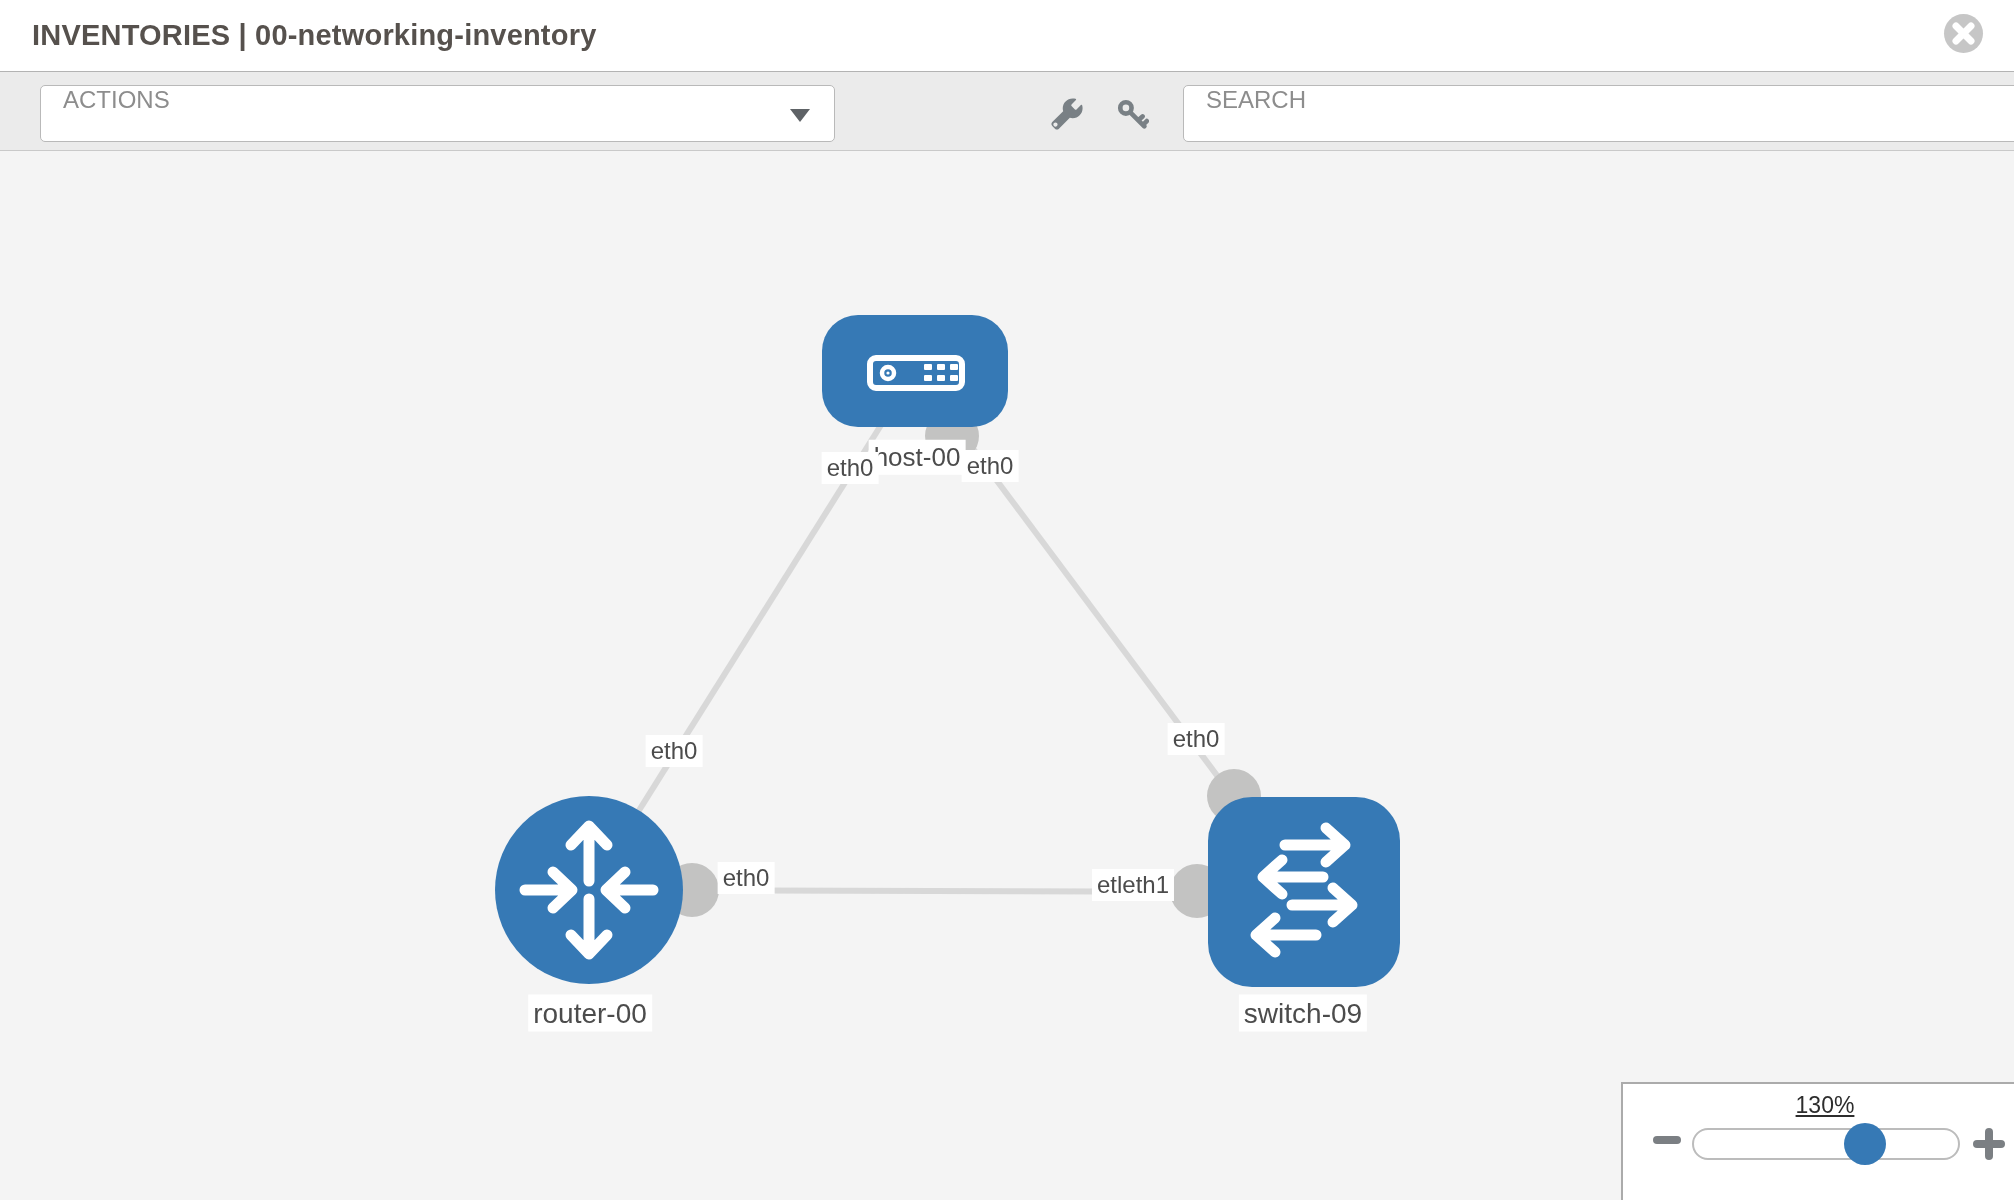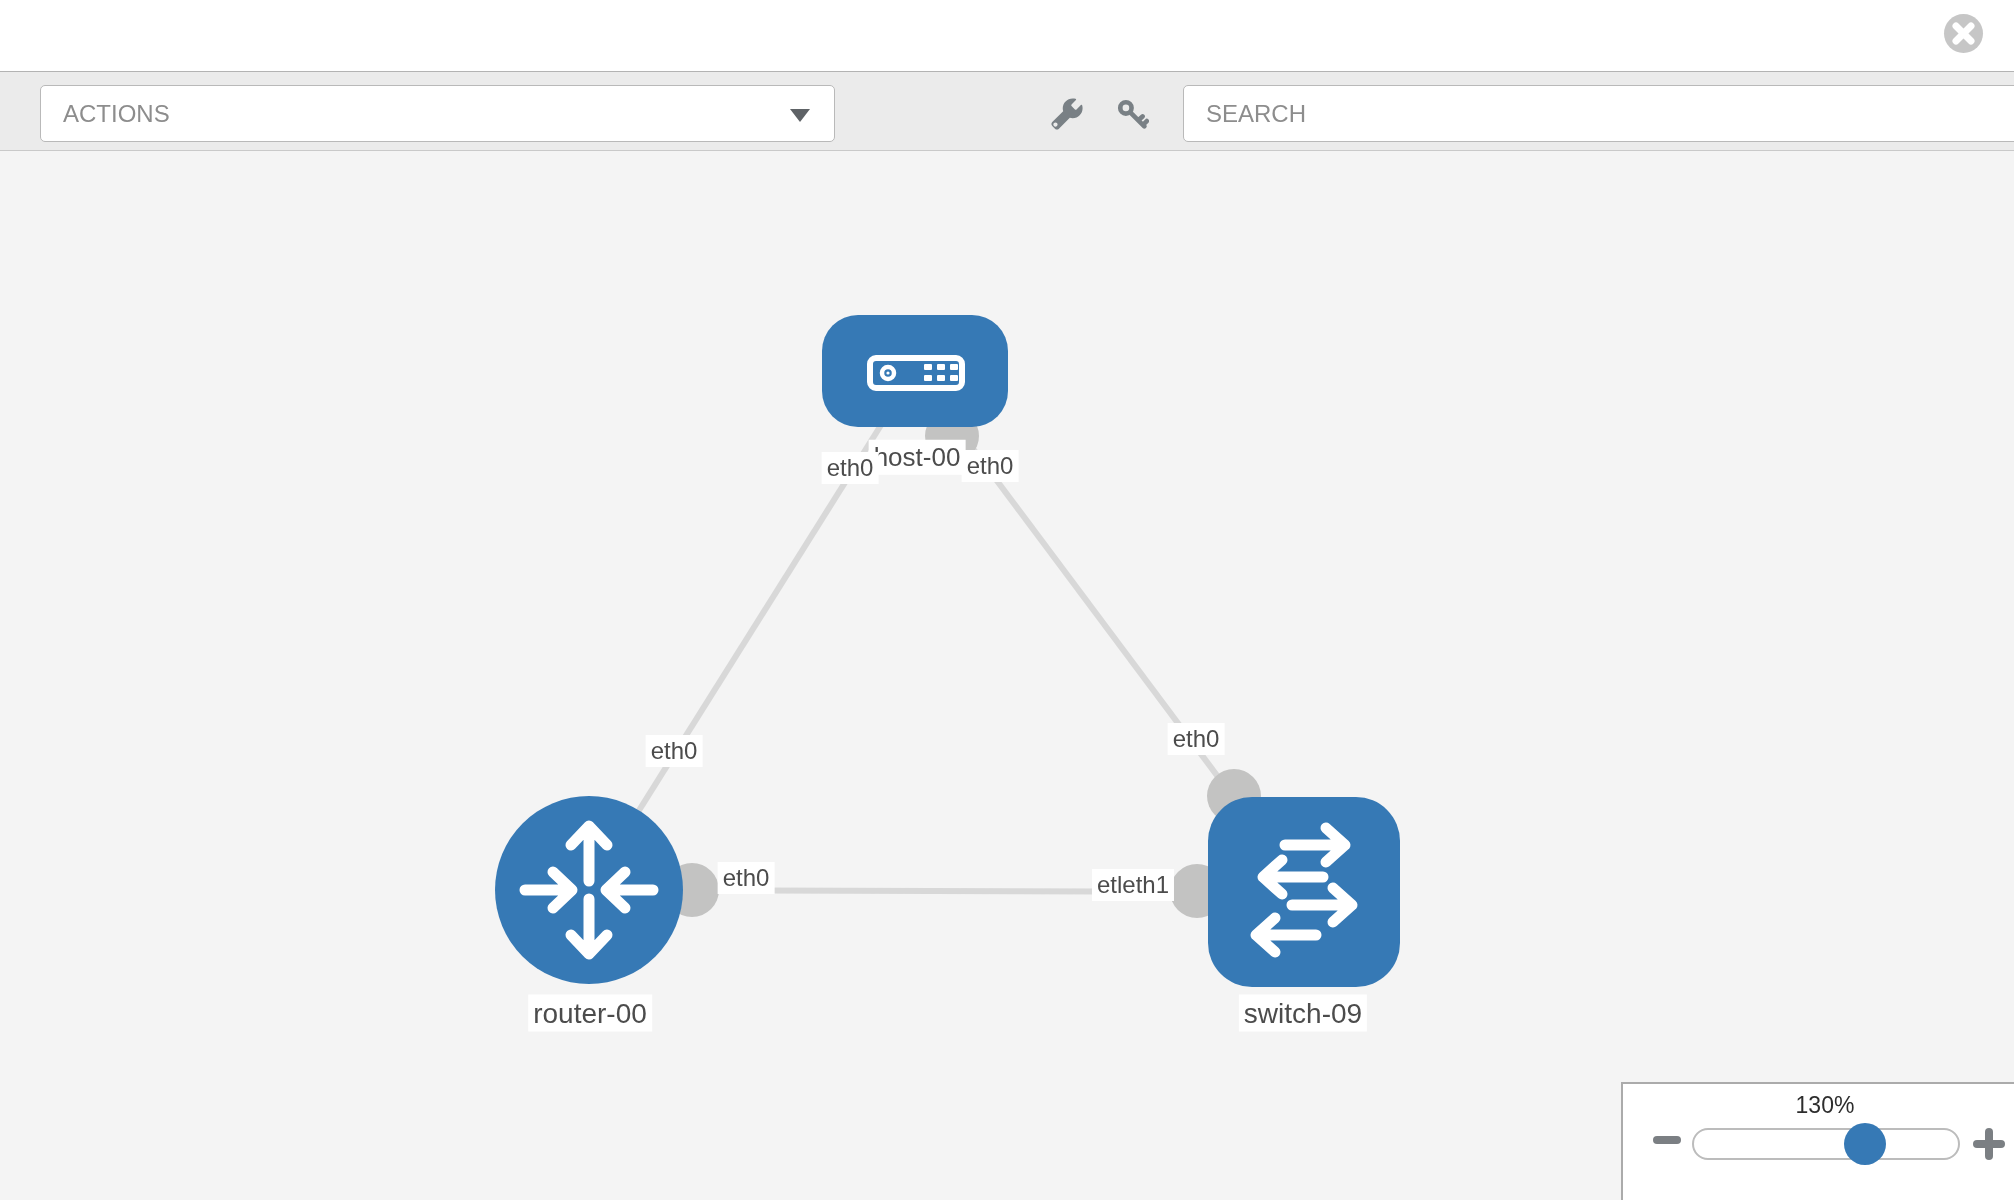--- a/index.html
+++ b/index.html
@@ -10,21 +10,21 @@
   .header { position:absolute; left:0; top:0; width:2014px; height:71px; background:#fff; }
   .header-title { position:absolute; left:32px; top:0; height:71px; display:flex; align-items:center;
                   font-size:29px; font-weight:bold; color:#56514d; letter-spacing:0.2px; }
   .close-btn { position:absolute; left:1944px; top:14px; width:39px; height:39px; border-radius:50%;
                background:#c6c6c6; cursor:pointer; }
 
   
   .toolbar { position:absolute; left:0; top:71px; width:2014px; height:80px; background:#ebebeb;
              border-top:1px solid #b3b3b3; border-bottom:1px solid #c9c9c9; }
   .select-box { position:absolute; top:85px; height:57px; background:#fff; border:1px solid #b9b9b9;
-                border-radius:5px; display:flex; align-items:center; padding:8px 22px;
+                border-radius:5px; display:flex; padding:0 22px;
                 font-size:24px; color:#8d8d8d; cursor:pointer; }
   .select-actions { left:40px; width:795px; }
   .select-search  { left:1183px; width:880px; }
   .caret { position:absolute; right:24px; top:50%; margin-top:-5px; width:0; height:0;
            border-left:10px solid transparent; border-right:10px solid transparent;
            border-top:13px solid #5e6266; }
   .tool-icon { position:absolute; cursor:pointer; }
   .tool-icon.wrench { left:1050px; top:97px; }
   .tool-icon.key    { left:1116px; top:98px; }
 
@@ -35,35 +35,36 @@
   
   .chip { position:absolute; transform:translate(-50%,-50%); background:#fff; color:#4c4c4c;
           white-space:nowrap; padding:1px 5px; line-height:1.25; }
   .chip.node-label { font-size:28px; }
   .chip.iface      { font-size:24px; }
 
   
   .zoom-panel { position:absolute; left:1621px; top:1082px; width:402px; height:130px;
                 background:#fff; border:2px solid #ababab; }
   .zoom-level { position:absolute; left:120px; top:8px; width:164px; text-align:center;
-                font-size:23px; color:#2d2d2d; }
+                font-size:23px; color:#2d2d2d;text-decoration:underline; }
   .zoom-minus { position:absolute; left:30px; top:52px; width:28px; height:8px; border-radius:4px;
                 background:#7b7f83; cursor:pointer; }
   .zoom-track { position:absolute; left:69px; top:44px; width:268px; height:32px; background:#fff;
                 border:2px solid #bcbcbc; border-radius:16px; cursor:pointer; }
   .zoom-thumb { position:absolute; left:221px; top:39px; width:42px; height:42px; border-radius:50%;
                 background:#3679b5; cursor:pointer; }
   .zoom-plus  { position:absolute; left:348px; top:41px; width:38px; height:38px; cursor:pointer; }
   .zoom-plus .h { position:absolute; left:2px;  top:15px; width:32px; height:8px; border-radius:4px; background:#7b7f83; }
   .zoom-plus .v { position:absolute; left:14px; top:3px;  width:8px;  height:32px; border-radius:4px; background:#7b7f83; }
 </style>
 </head>
 <body>
 
 <div class="header">
+  <div class="header-title">INVENTORIES | 00-networking-inventory</div>
   <div class="close-btn">
     <svg width="39" height="39" viewBox="0 0 39 39">
       <line x1="12" y1="12" x2="27" y2="27" stroke="#fff" stroke-width="7" stroke-linecap="round"></line>
       <line x1="27" y1="12" x2="12" y2="27" stroke="#fff" stroke-width="7" stroke-linecap="round"></line>
     </svg>
   </div>
 </div>
 
 <div class="toolbar"></div>
 

